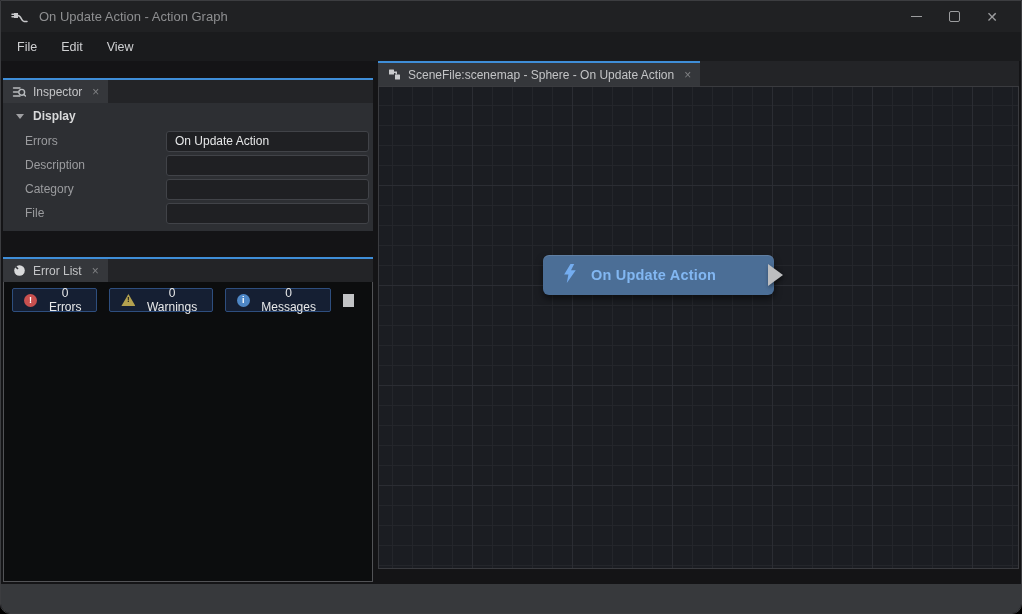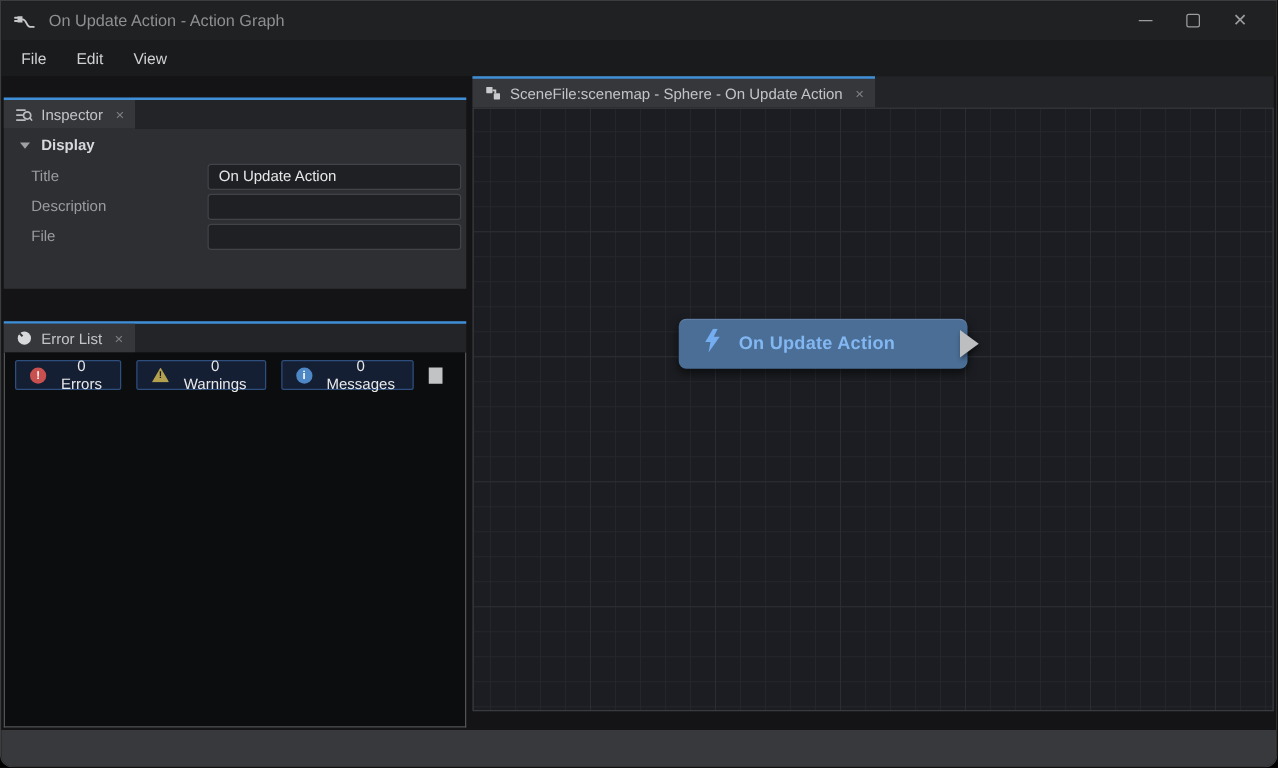--- a/index.html
+++ b/index.html
@@ -142,25 +142,29 @@
           <span>Inspector</span>
           <span class="tab-close">×</span>
         </div>
       </div>
       <div class="inspector-body">
         <div class="section-header">
           <span class="tri-down"></span>
           <span class="section-label">Display</span>
         </div>
         <div class="field-row">
-          <span class="field-label">Title</span>
+          <span class="field-label">Errors</span>
           <input class="field-input" value="On Update Action" style="">
         </div>
         <div class="field-row">
           <span class="field-label">Description</span>
+          <input class="field-input" value="" style="">
+        </div>
+        <div class="field-row">
+          <span class="field-label">Category</span>
           <input class="field-input" value="" style="">
         </div>
         <div class="field-row">
           <span class="field-label">File</span>
           <input class="field-input" value="" style="">
         </div>
       </div>
 
       <div class="panel-gap"></div>
 

